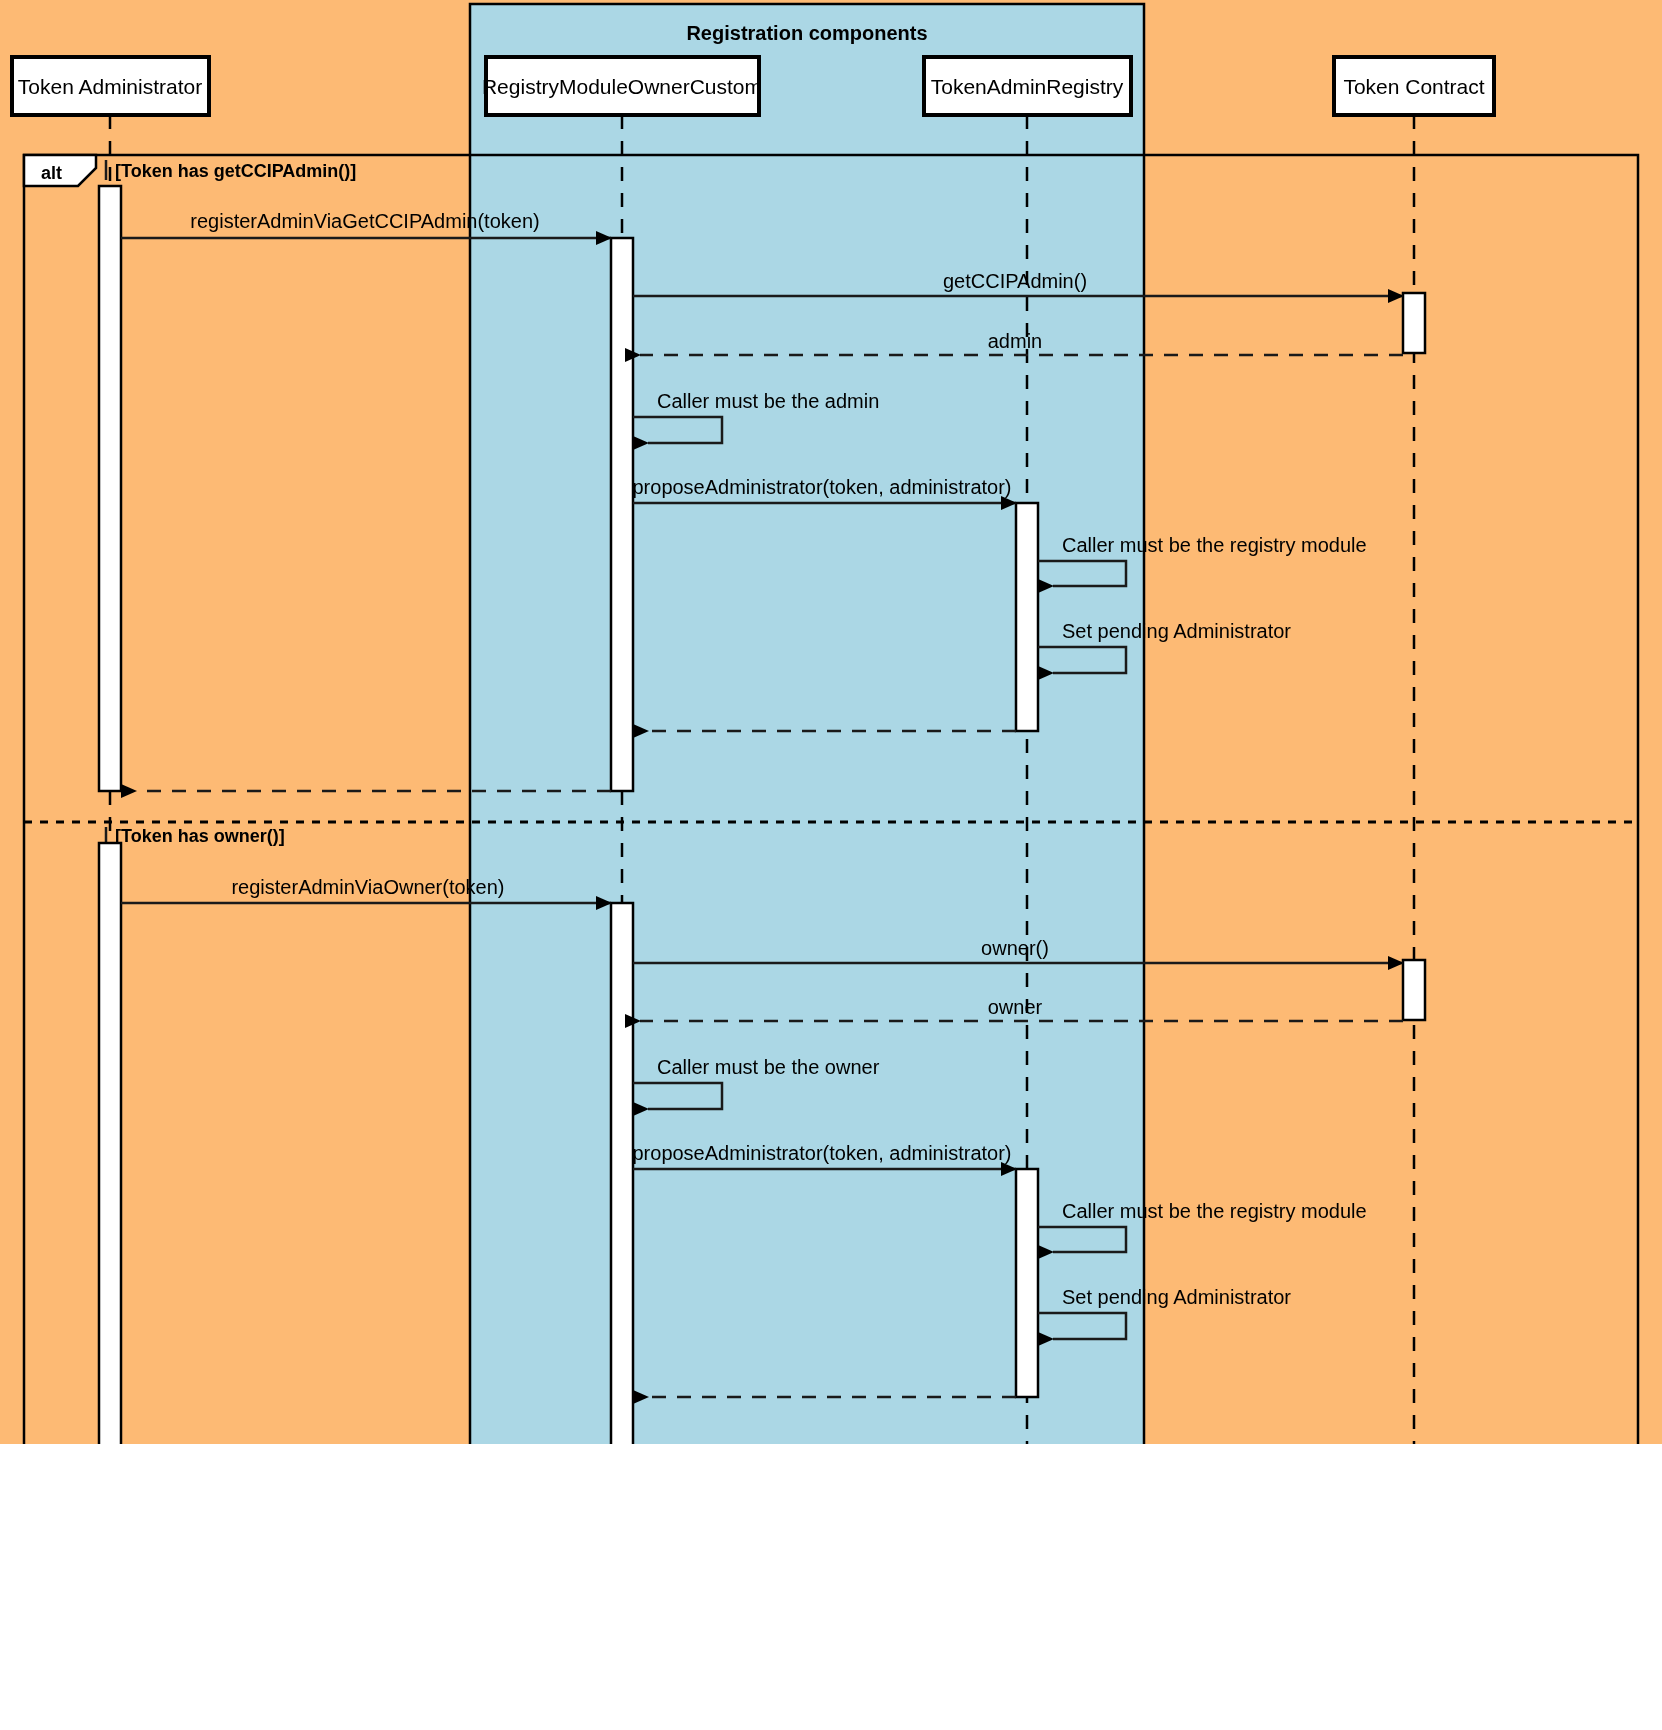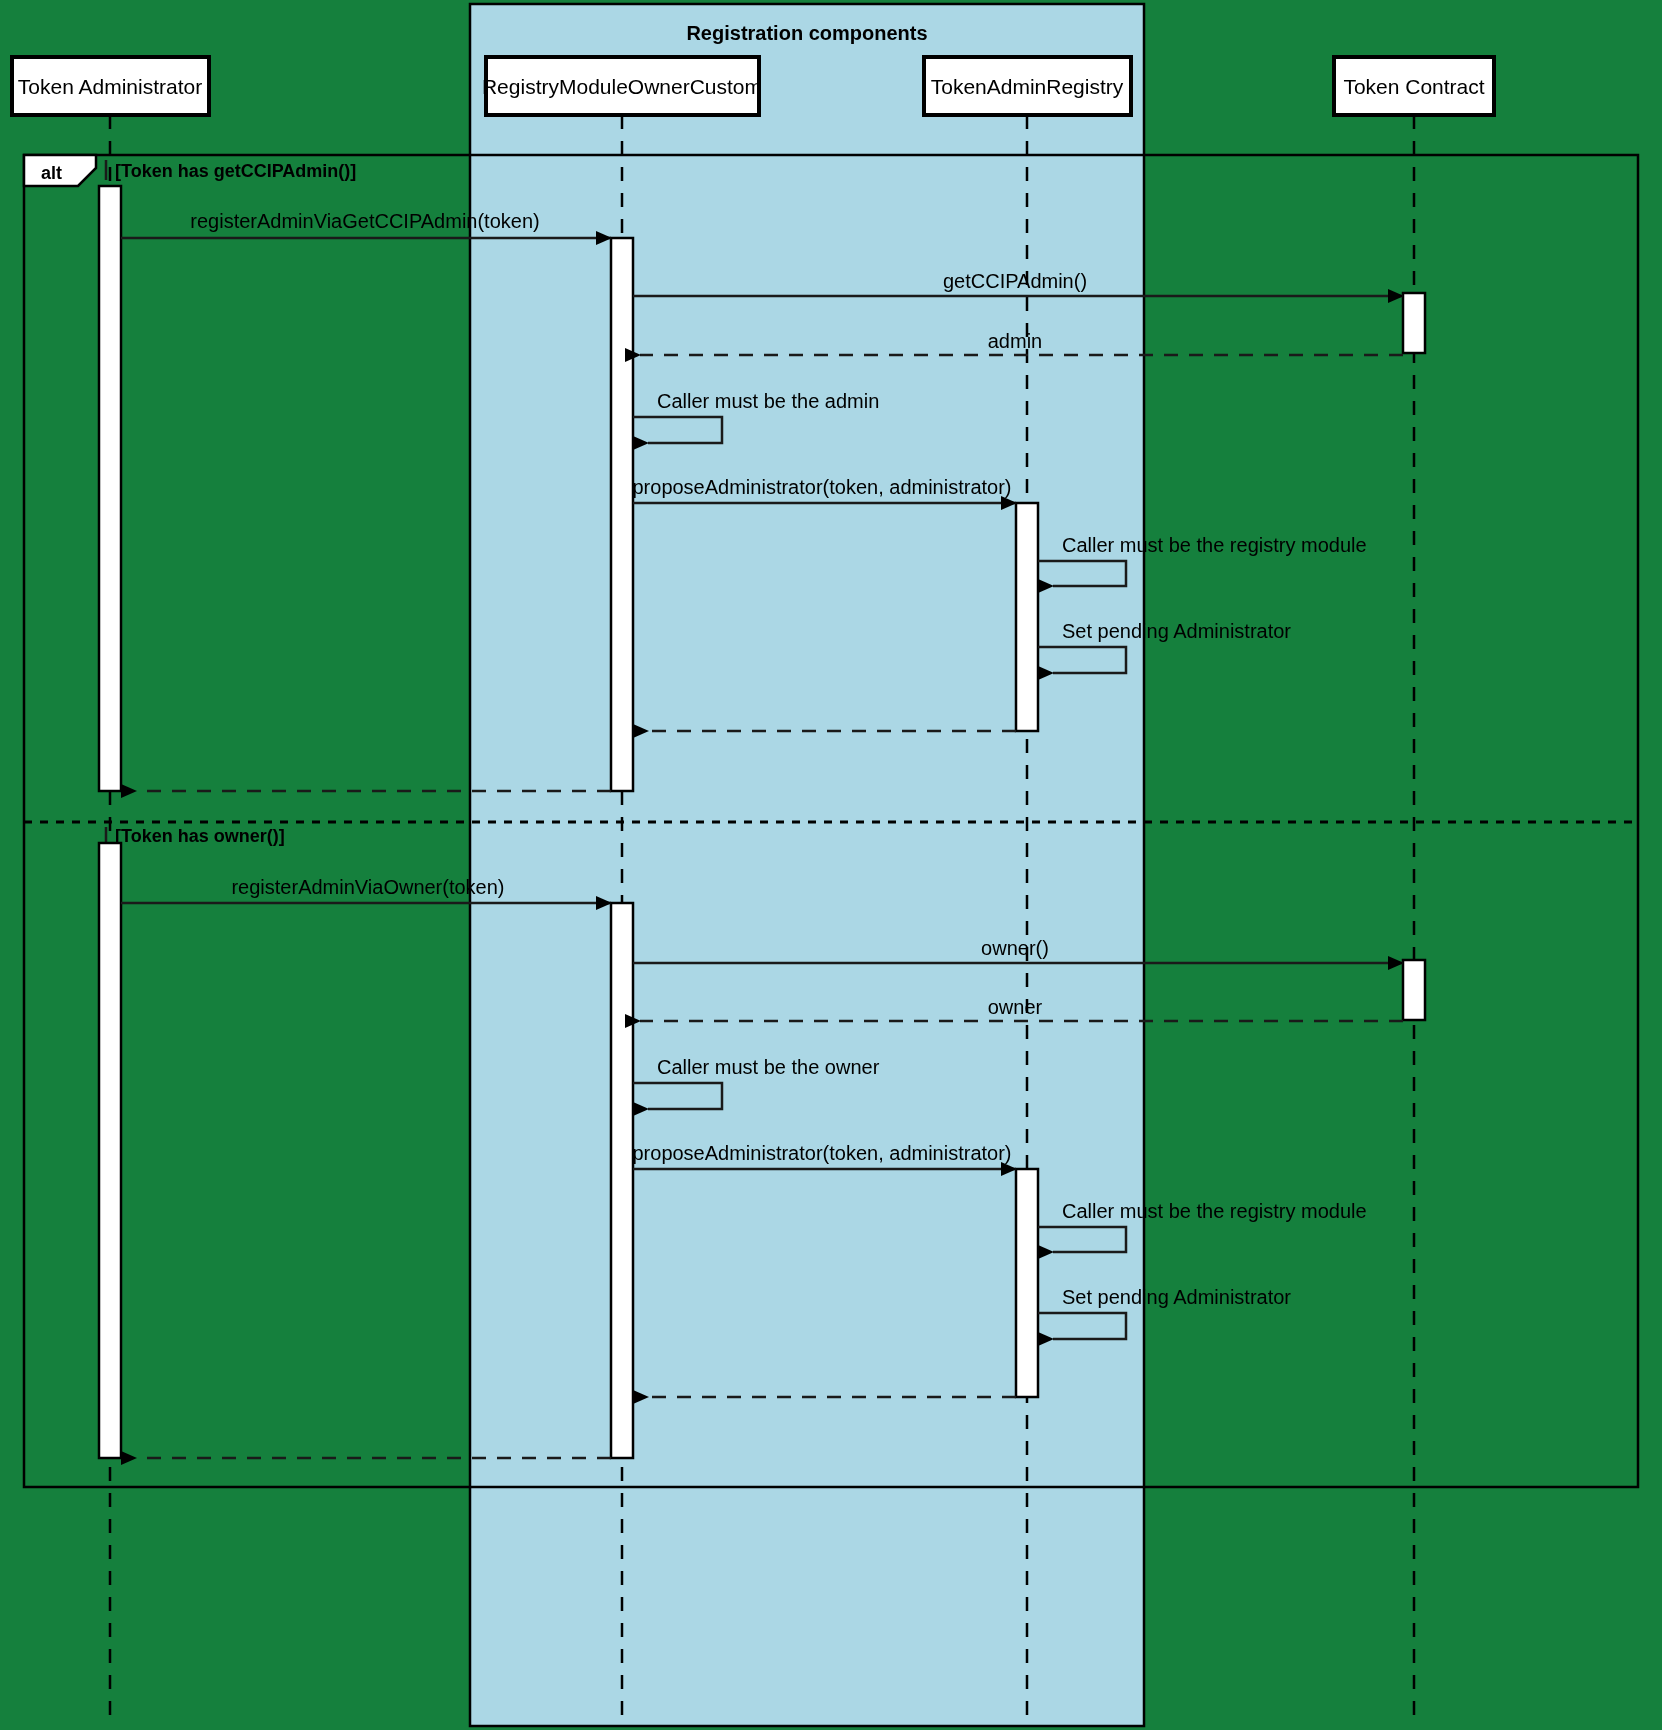--- a/index.html
+++ b/index.html
@@ -7,22 +7,22 @@
     padding: 0;
     background: #ffffff;
   }
   body {
     font-family: "Liberation Sans", sans-serif;
     color: #000000;
   }
   #diagram-root {
     position: relative;
     width: 1662px;
-    height: 1730px;
-    background: #15803d;
+    height: 1444px;
+    background: #fdba74;
     overflow: hidden;
   }
   svg.seq { display: block; }
   text {
     font-family: "Liberation Sans", sans-serif;
     fill: #000000;
   }
   .lbl-lifeline { font-size: 21px; text-anchor: middle; }
   .lbl-group-title { font-size: 20px; font-weight: bold; text-anchor: middle; }
   .lbl-frag-op { font-size: 18px; font-weight: bold; text-anchor: start; }

